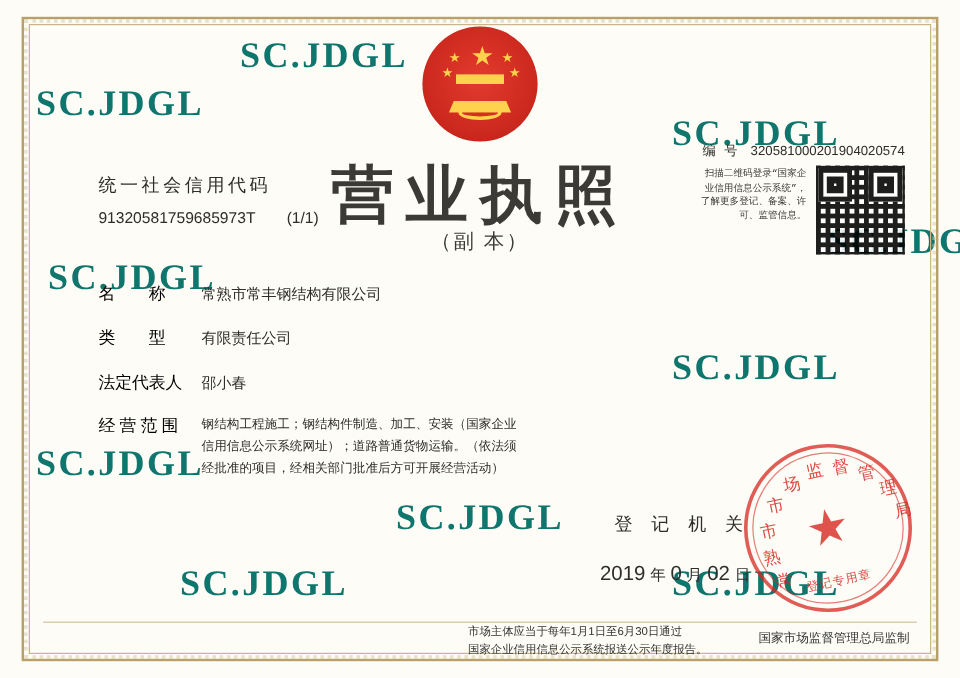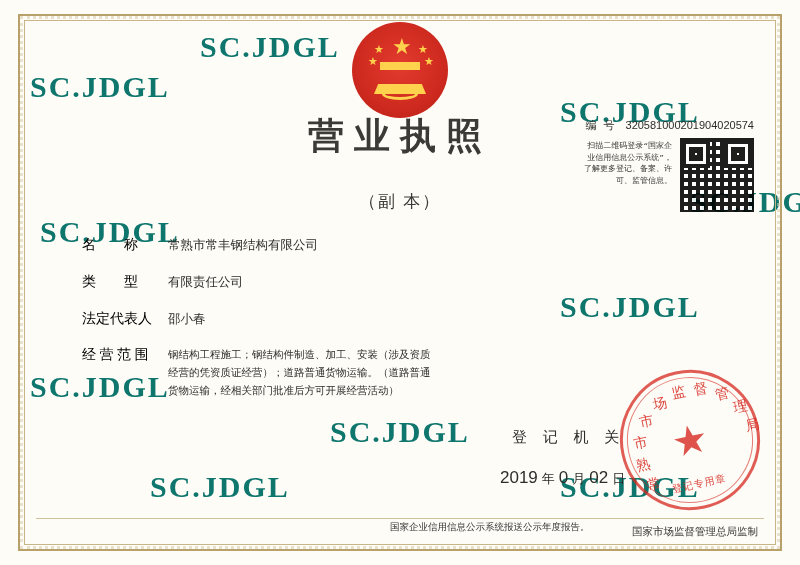--- a/index.html
+++ b/index.html
@@ -113,23 +113,23 @@
     height: 12px;
     border: 3px solid #ffd24d;
     border-radius: 50%;
     box-sizing: border-box;
   }
   
   .title {
     position: absolute;
     left: 50%;
     transform: translateX(-50%);
-    top: 112px;
+    top: 128px;
     font-family: Liberation Serif, serif;
-    font-size: 36px;
+    font-size: 52px;
     font-weight: bold;
     letter-spacing: 10px;
     color: #3b3a36;
     white-space: nowrap;
   }
   .subtitle {
     position: absolute;
     left: 50%;
     transform: translateX(-50%);
     top: 190px;
@@ -399,20 +399,27 @@
     <div class="emblem-star" style="left:16px; top:34px; font-size:11px;">★</div>
     <div class="emblem-star" style="left:72px; top:34px; font-size:11px;">★</div>
     <div class="emblem-gate2"></div>
     <div class="emblem-gate"></div>
     <div class="emblem-gear"></div>
   </div>
 
   <div class="title">营业执照</div>
   <div class="subtitle">（副 本）</div>
 
+  <div class="credit-block">
+    <div class="credit-label">统一社会信用代码</div>
+    <div class="credit-value-row">
+      <span>91320581759685973T</span>
+      <span>(1/1)</span>
+    </div>
+  </div>
 
   <div class="regno">
     <span class="lbl">编 号</span>
     <span>320581000201904020574</span>
   </div>
   <div class="qr-note">扫描二维码登录“国家企业信用信息公示系统”，了解更多登记、备案、许可、监管信息。</div>
   <div class="qr-wrap">
     <div class="qr"></div>
   </div>
 
@@ -424,21 +431,21 @@
     <div class="frow">
       <div class="flabel">类　　型</div>
       <div class="fvalue">有限责任公司</div>
     </div>
     <div class="frow">
       <div class="flabel">法定代表人</div>
       <div class="fvalue">邵小春</div>
     </div>
     <div class="frow">
       <div class="flabel">经 营 范 围</div>
-      <div class="fvalue small">钢结构工程施工；钢结构件制造、加工、安装（涉及资质经营的凭资质证经营）；道路普通货物运输。（道路普通货物运输，经相关部门批准后方可开展经营活动）</div>
+      <div class="fvalue small">钢结构工程施工；钢结构件制造、加工、安装（国家企业信用信息公示系统网址）；道路普通货物运输。（依法须经批准的项目，经相关部门批准后方可开展经营活动）</div>
     </div>
   </div>
 
 
   <div class="authority">登 记 机 关</div>
 
   <div class="issue-date">
     <span class="num">2019</span>
     <span class="cn">年</span>
     <span class="num">0</span>
@@ -462,18 +469,19 @@
       <span class="seal-char" style="transform: rotate(36deg) translate(0,-58px) rotate(-36deg);">管</span>
       <span class="seal-char" style="transform: rotate(58deg) translate(0,-58px) rotate(-58deg);">理</span>
       <span class="seal-char" style="transform: rotate(80deg) translate(0,-58px) rotate(-80deg);">局</span>
     </div>
     <div class="seal-bottom">登记专用章</div>
   </div>
 
   <div class="hline"></div>
   <div class="footer">
     <div class="footer-center">
+      <div>市场主体应当于每年1月1日至6月30日通过</div>
       <div>国家企业信用信息公示系统报送公示年度报告。</div>
     </div>
     <div class="footer-right">国家市场监督管理总局监制</div>
   </div>
 
 </div>
 
 </body></html>

